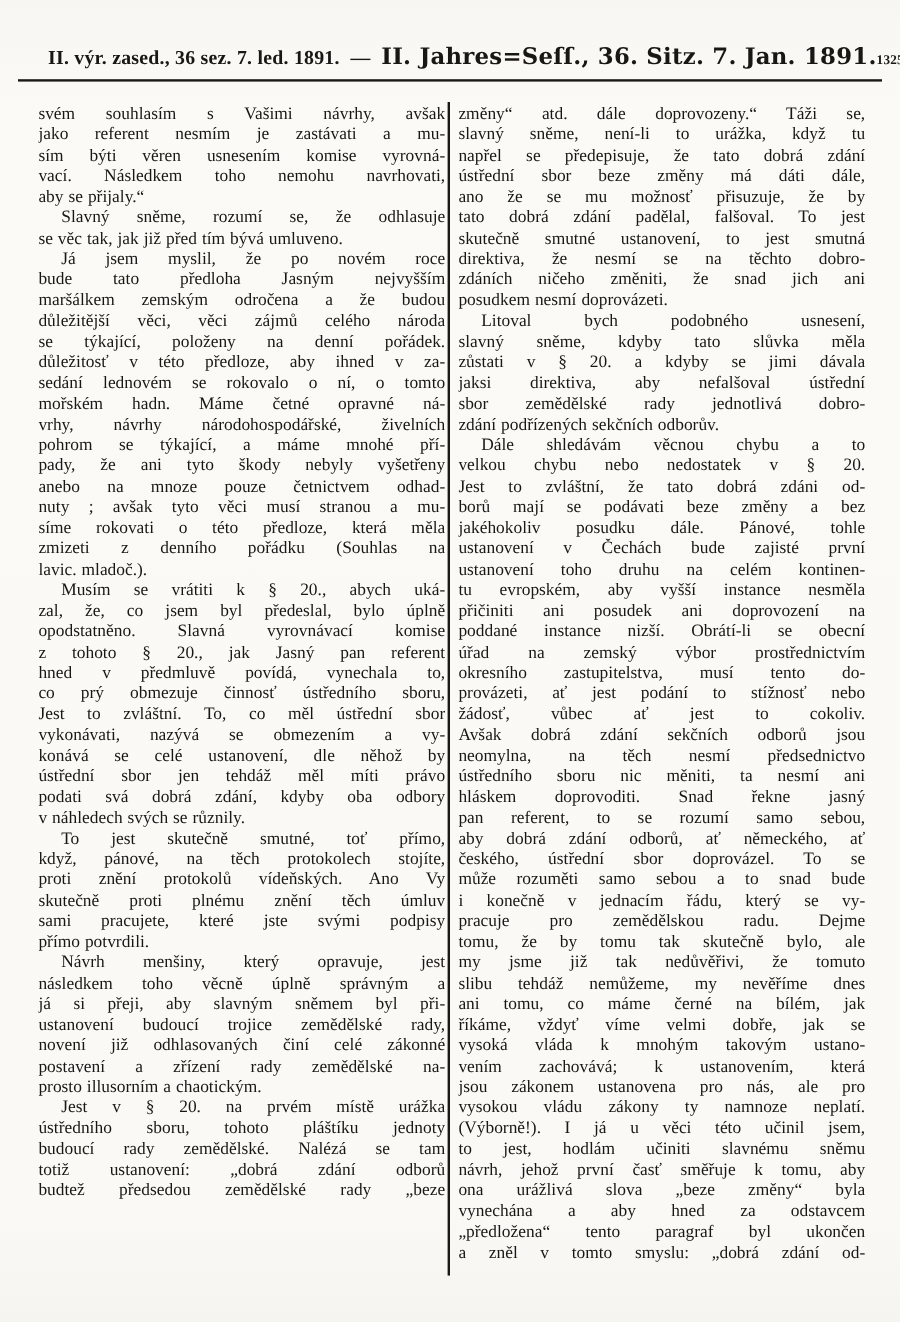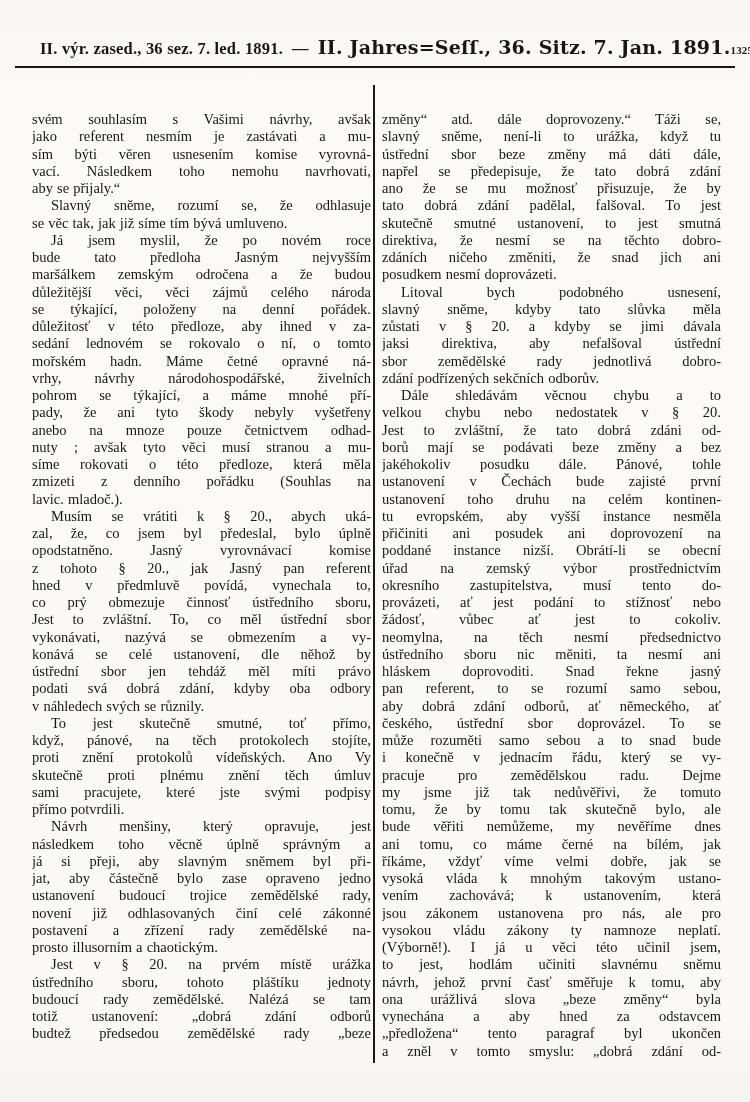--- a/index.html
+++ b/index.html
@@ -37,21 +37,20 @@
     background: #1b1915;
   }
 
   
   .col {
     position: absolute;
     top: 87px;
     width: 339px;
     font-size: 14.5px;
     line-height: 17.25px;
-    margin-top: 24px;
   }
   .col-left  { left: 32px; }
   .col-right { left: 382px; }
 
   .col-divider {
     position: absolute;
     top: 85px; left: 373px;
     width: 2px; height: 978px;
     background: #1b1915;
   }
@@ -80,77 +79,76 @@
 
   <div class="head-rule"></div>
 
   <div class="col col-left">
       <div class="line">svém souhlasím s Vašimi návrhy, avšak</div>
       <div class="line">jako referent nesmím je zastávati a mu-</div>
       <div class="line">sím býti věren usnesením komise vyrovná-</div>
       <div class="line">vací. Následkem toho nemohu navrhovati,</div>
       <div class="line p-end">aby se přijaly.“</div>
       <div class="line p-start">Slavný sněme, rozumí se, že odhlasuje</div>
-      <div class="line p-end">se věc tak, jak již síme tím bývá umluveno.</div>
+      <div class="line p-end">se věc tak, jak již před tím bývá umluveno.</div>
       <div class="line p-start">Já jsem myslil, že po novém roce</div>
       <div class="line">bude tato předloha Jasným nejvyšším</div>
       <div class="line">maršálkem zemským odročena a že budou</div>
       <div class="line">důležitější věci, věci zájmů celého národa</div>
       <div class="line">se týkající, položeny na denní pořádek.</div>
       <div class="line">důležitosť v této předloze, aby ihned v za-</div>
       <div class="line">sedání lednovém se rokovalo o ní, o tomto</div>
       <div class="line">mořském hadn. Máme četné opravné ná-</div>
       <div class="line">vrhy, návrhy národohospodářské, živelních</div>
       <div class="line">pohrom se týkající, a máme mnohé pří-</div>
       <div class="line">pady, že ani tyto škody nebyly vyšetřeny</div>
       <div class="line">anebo na mnoze pouze četnictvem odhad-</div>
       <div class="line">nuty ; avšak tyto věci musí stranou a mu-</div>
       <div class="line">síme rokovati o této předloze, která měla</div>
       <div class="line">zmizeti z denního pořádku (Souhlas na</div>
       <div class="line p-end">lavic. mladoč.).</div>
       <div class="line p-start">Musím se vrátiti k § 20., abych uká-</div>
       <div class="line">zal, že, co jsem byl předeslal, bylo úplně</div>
-      <div class="line">opodstatněno. Jasný vyrovnávací komise</div>
+      <div class="line">opodstatněno. Slavná vyrovnávací komise</div>
       <div class="line">z tohoto § 20., jak Jasný pan referent</div>
       <div class="line">hned v předmluvě povídá, vynechala to,</div>
       <div class="line">co prý obmezuje činnosť ústředního sboru,</div>
       <div class="line">Jest to zvláštní. To, co měl ústřední sbor</div>
       <div class="line">vykonávati, nazývá se obmezením a vy-</div>
       <div class="line">konává se celé ustanovení, dle něhož by</div>
       <div class="line">ústřední sbor jen tehdáž měl míti právo</div>
       <div class="line">podati svá dobrá zdání, kdyby oba odbory</div>
       <div class="line p-end">v náhledech svých se různily.</div>
       <div class="line p-start">To jest skutečně smutné, toť přímo,</div>
       <div class="line">když, pánové, na těch protokolech stojíte,</div>
       <div class="line">proti znění protokolů vídeňských. Ano Vy</div>
       <div class="line">skutečně proti plnému znění těch úmluv</div>
       <div class="line">sami pracujete, které jste svými podpisy</div>
       <div class="line p-end">přímo potvrdili.</div>
       <div class="line p-start">Návrh menšiny, který opravuje, jest</div>
       <div class="line">následkem toho věcně úplně správným a</div>
       <div class="line">já si přeji, aby slavným sněmem byl při-</div>
-      <div class="line">jat, aby částečně bylo zase opraveno jedno</div>
       <div class="line">ustanovení budoucí trojice zemědělské rady,</div>
       <div class="line">novení již odhlasovaných činí celé zákonné</div>
       <div class="line">postavení a zřízení rady zemědělské na-</div>
       <div class="line p-end">prosto illusorním a chaotickým.</div>
       <div class="line p-start">Jest v § 20. na prvém místě urážka</div>
       <div class="line">ústředního sboru, tohoto pláštíku jednoty</div>
       <div class="line">budoucí rady zemědělské. Nalézá se tam</div>
       <div class="line">totiž ustanovení: „dobrá zdání odborů</div>
       <div class="line">budtež předsedou zemědělské rady „beze</div>
     </div>
 
   <div class="col-divider"></div>
 
   <div class="col col-right">
       <div class="line">změny“ atd. dále doprovozeny.“ Táži se,</div>
       <div class="line">slavný sněme, není-li to urážka, když tu</div>
+      <div class="line">napřel se předepisuje, že tato dobrá zdání</div>
       <div class="line">ústřední sbor beze změny má dáti dále,</div>
-      <div class="line">napřel se předepisuje, že tato dobrá zdání</div>
       <div class="line">ano že se mu možnosť přisuzuje, že by</div>
       <div class="line">tato dobrá zdání padělal, falšoval. To jest</div>
       <div class="line">skutečně smutné ustanovení, to jest smutná</div>
       <div class="line">direktiva, že nesmí se na těchto dobro-</div>
       <div class="line">zdáních ničeho změniti, že snad jich ani</div>
       <div class="line p-end">posudkem nesmí doprovázeti.</div>
       <div class="line p-start">Litoval bych podobného usnesení,</div>
       <div class="line">slavný sněme, kdyby tato slůvka měla</div>
       <div class="line">zůstati v § 20. a kdyby se jimi dávala</div>
       <div class="line">jaksi direktiva, aby nefalšoval ústřední</div>
@@ -163,32 +161,33 @@
       <div class="line">jakéhokoliv posudku dále. Pánové, tohle</div>
       <div class="line">ustanovení v Čechách bude zajisté první</div>
       <div class="line">ustanovení toho druhu na celém kontinen-</div>
       <div class="line">tu evropském, aby vyšší instance nesměla</div>
       <div class="line">přičiniti ani posudek ani doprovození na</div>
       <div class="line">poddané instance nizší. Obrátí-li se obecní</div>
       <div class="line">úřad na zemský výbor prostřednictvím</div>
       <div class="line">okresního zastupitelstva, musí tento do-</div>
       <div class="line">provázeti, ať jest podání to stížnosť nebo</div>
       <div class="line">žádosť, vůbec ať jest to cokoliv.</div>
+      <div class="line">Avšak dobrá zdání sekčních odborů jsou</div>
       <div class="line">neomylna, na těch nesmí předsednictvo</div>
       <div class="line">ústředního sboru nic měniti, ta nesmí ani</div>
       <div class="line">hláskem doprovoditi. Snad řekne jasný</div>
       <div class="line">pan referent, to se rozumí samo sebou,</div>
       <div class="line">aby dobrá zdání odborů, ať německého, ať</div>
       <div class="line">českého, ústřední sbor doprovázel. To se</div>
       <div class="line">může rozuměti samo sebou a to snad bude</div>
       <div class="line">i konečně v jednacím řádu, který se vy-</div>
       <div class="line">pracuje pro zemědělskou radu. Dejme</div>
+      <div class="line">tomu, že by tomu tak skutečně bylo, ale</div>
       <div class="line">my jsme již tak nedůvěřivi, že tomuto</div>
-      <div class="line">tomu, že by tomu tak skutečně bylo, ale</div>
-      <div class="line">bude věřiti nemůžeme, my nevěříme dnes</div>
+      <div class="line">slibu tehdáž nemůžeme, my nevěříme dnes</div>
       <div class="line">ani tomu, co máme černé na bílém, jak</div>
       <div class="line">říkáme, vždyť víme velmi dobře, jak se</div>
       <div class="line">vysoká vláda k mnohým takovým ustano-</div>
       <div class="line">vením zachovává; k ustanovením, která</div>
       <div class="line">jsou zákonem ustanovena pro nás, ale pro</div>
       <div class="line">vysokou vládu zákony ty namnoze neplatí.</div>
       <div class="line">(Výborně!). I já u věci této učinil jsem,</div>
       <div class="line">to jest, hodlám učiniti slavnému sněmu</div>
       <div class="line">návrh, jehož první časť směřuje k tomu, aby</div>
       <div class="line">ona urážlivá slova „beze změny“ byla</div>

